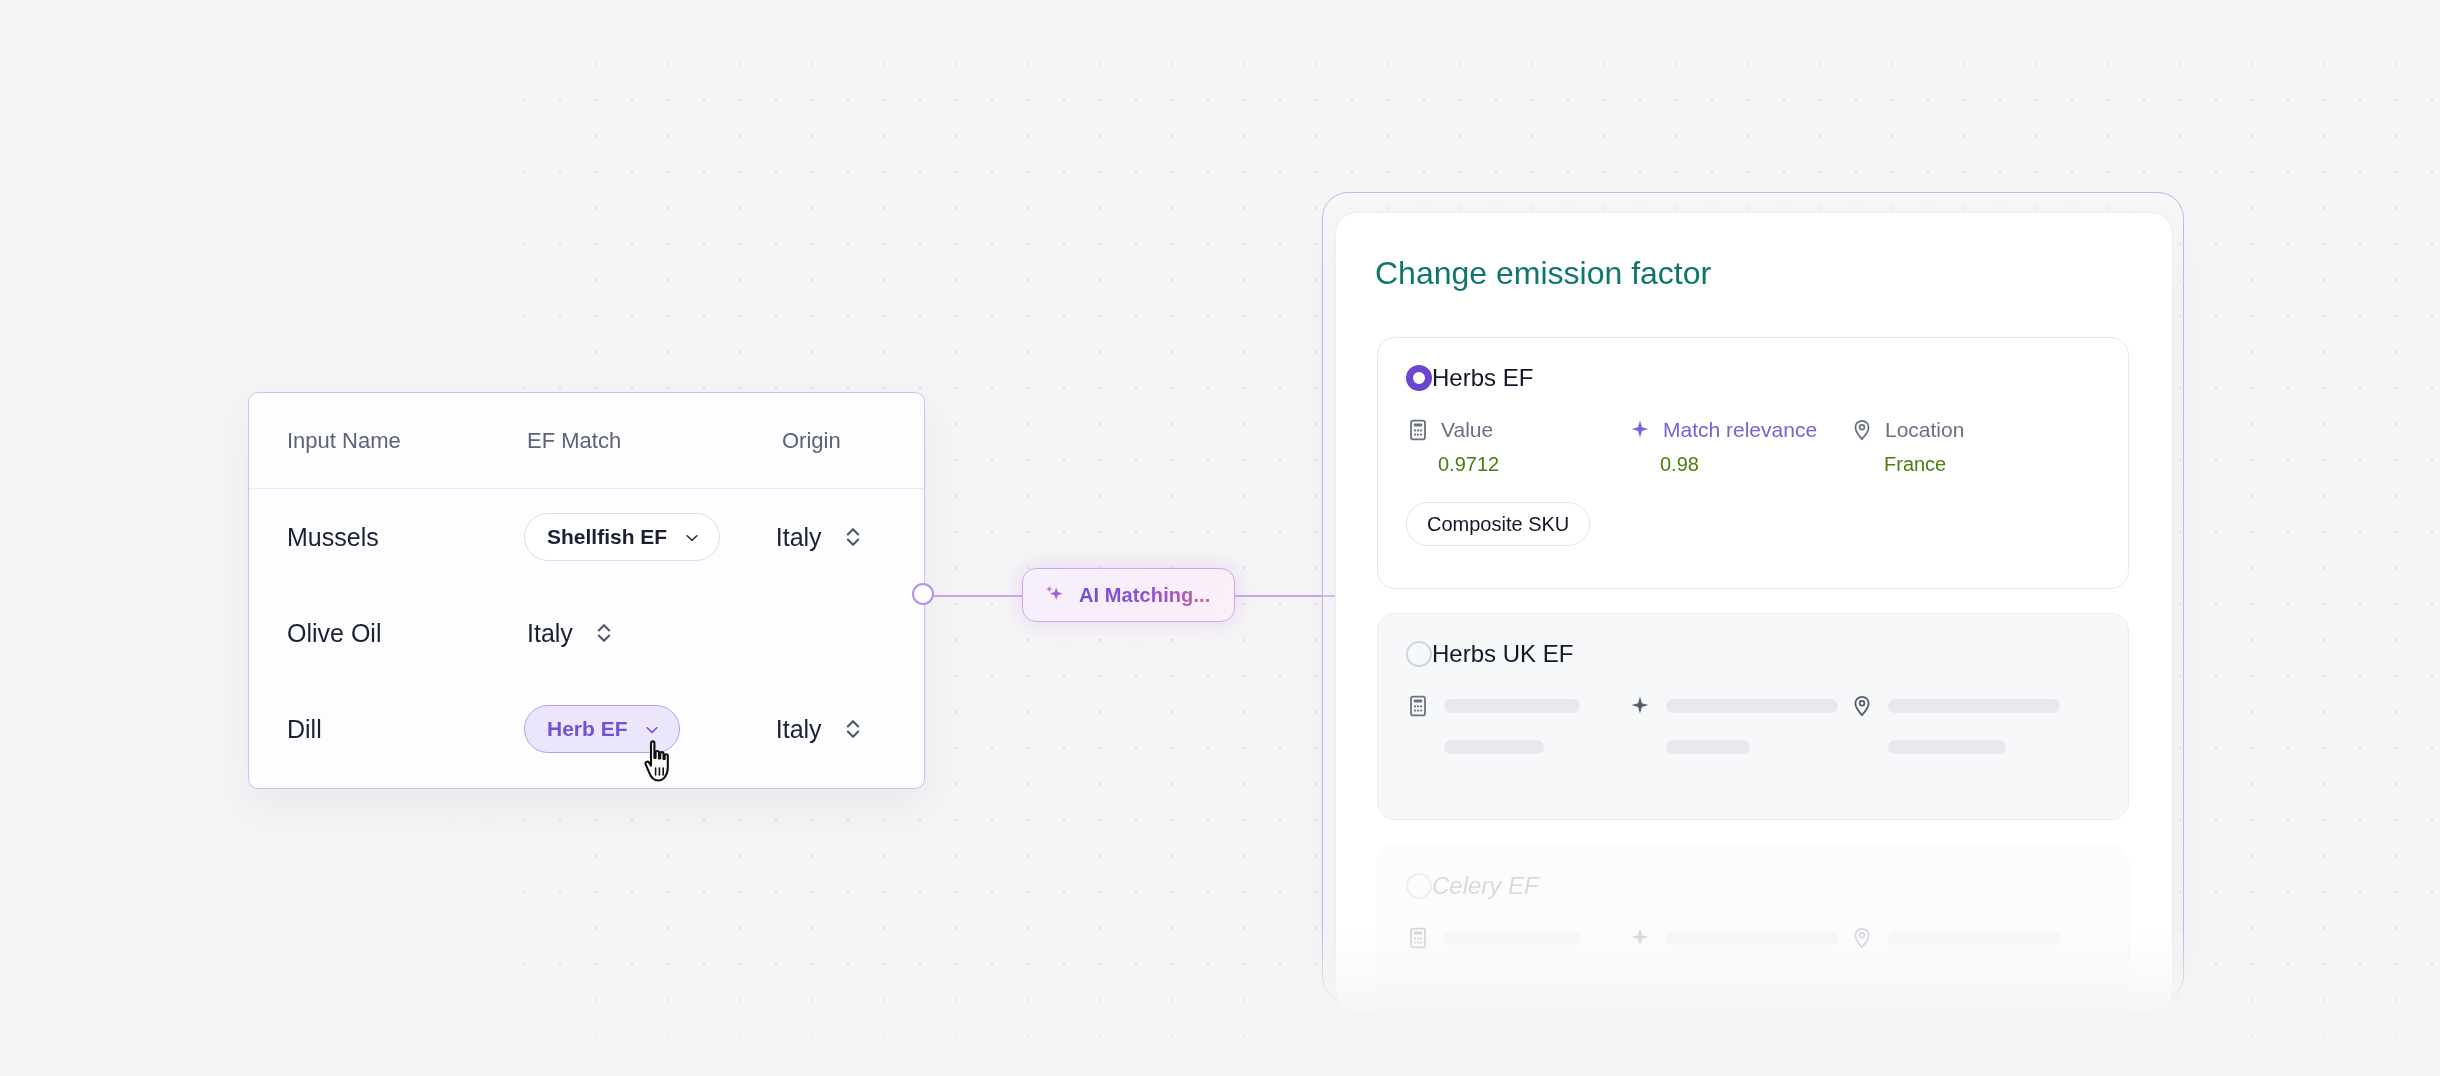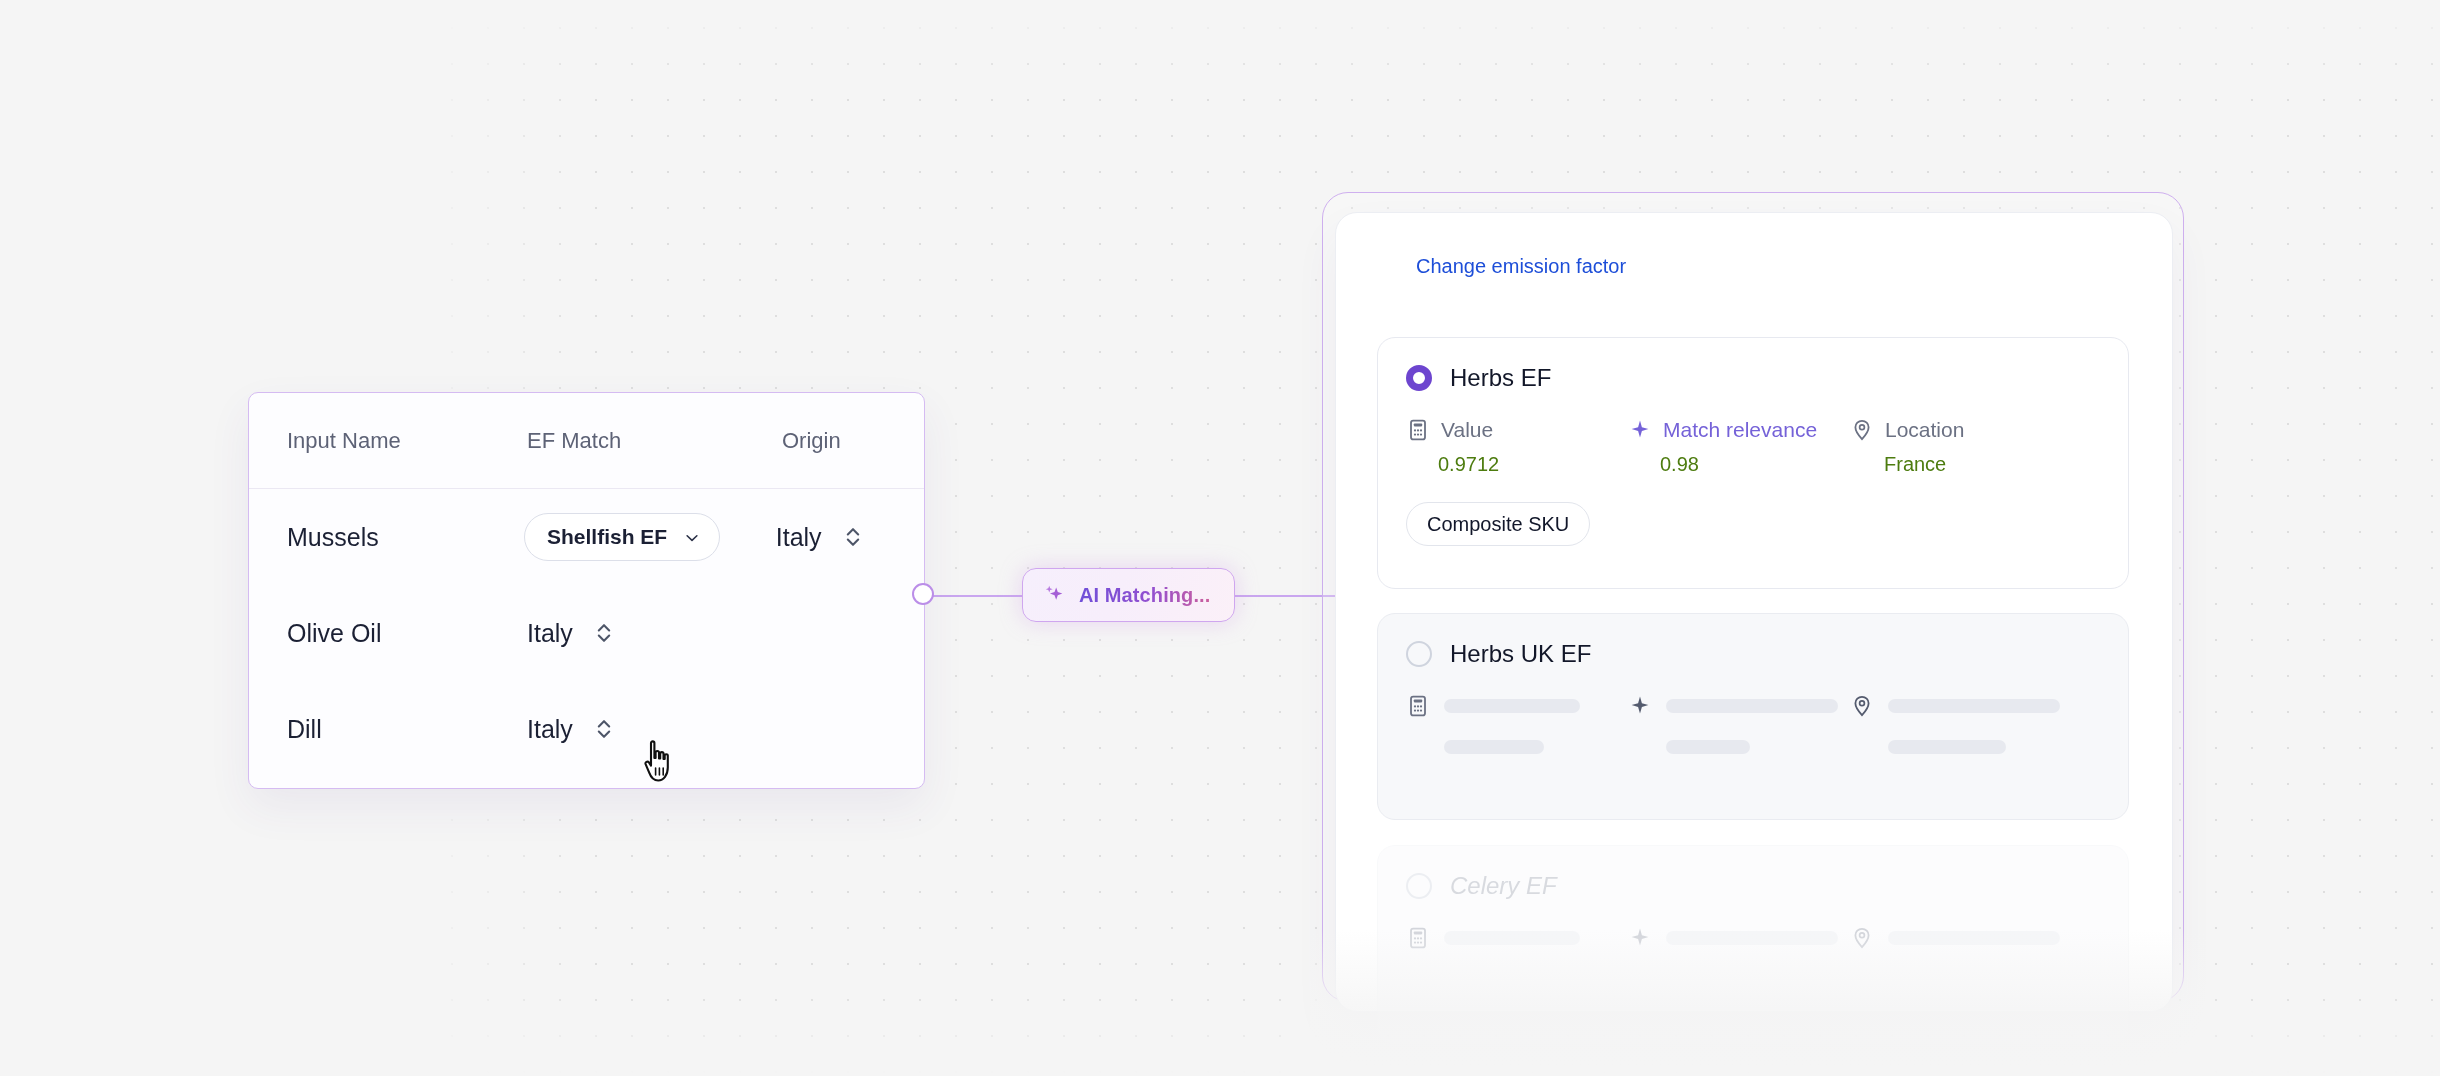--- a/index.html
+++ b/index.html
@@ -193,23 +193,23 @@
     width: 838px; height: 800px;
     background: #ffffff;
     border: 1px solid #eceef3;
     border-radius: 22px;
     box-shadow: 0 22px 46px rgba(80,60,130,0.06);
     overflow: hidden;
     z-index: 5;
   }
   .panel-title {
     position: absolute;
-    left: 1416px; top: 255px;
-    font-size: 20px;
-    color: #1d4ed8;
+    left: 1375px; top: 255px;
+    font-size: 32px;
+    color: #0f766e;
     font-weight: 400;
     z-index: 6;
   }
 
   .ef-card {
     position: absolute;
     left: 1377px;
     width: 752px;
     border-radius: 18px;
     z-index: 6;
@@ -230,21 +230,20 @@
     top: 845px;
     height: 200px;
     background: #f8f9fb;
     border: 1px solid #eef0f4;
     opacity: .38;
   }
 
   .ef-head {
     display: flex;
     align-items: center;
-    gap: 18px;
     padding: 26px 0 0 28px;
   }
   .radio {
     width: 26px; height: 26px;
     border-radius: 50%;
     border: 7px solid #6d45cf;
     background: #ffffff;
     flex: none;
   }
   .radio.empty {
@@ -381,20 +380,30 @@
           <svg viewBox="0 0 16 24" width="18" height="26">
               <path d="M3.2 9.6 L8 4.8 L12.8 9.6" fill="none" stroke="#4d5568" stroke-width="1.9" stroke-linecap="round" stroke-linejoin="round"></path>
               <path d="M3.2 14.4 L8 19.2 L12.8 14.4" fill="none" stroke="#4d5568" stroke-width="1.9" stroke-linecap="round" stroke-linejoin="round"></path>
             </svg>
         </span>
       </div>
     </div>
 
     <div class="trow">
       <div class="cell-name">Dill</div>
+      <div class="cell-match">
+        <span class="pill-select active">
+          <span>Herb EF</span>
+          <span class="chev">
+            <svg viewBox="0 0 24 24" width="18" height="18">
+                <path d="M5.5 9 L12 15.2 L18.5 9" fill="none" stroke="#6f52d6" stroke-width="2.1" stroke-linecap="round" stroke-linejoin="round"></path>
+              </svg>
+          </span>
+        </span>
+      </div>
       <div class="cell-origin">
         <span class="origin-text">Italy</span>
         <span class="stepper-icon">
           <svg viewBox="0 0 16 24" width="18" height="26">
               <path d="M3.2 9.6 L8 4.8 L12.8 9.6" fill="none" stroke="#4d5568" stroke-width="1.9" stroke-linecap="round" stroke-linejoin="round"></path>
               <path d="M3.2 14.4 L8 19.2 L12.8 14.4" fill="none" stroke="#4d5568" stroke-width="1.9" stroke-linecap="round" stroke-linejoin="round"></path>
             </svg>
         </span>
       </div>
     </div>

